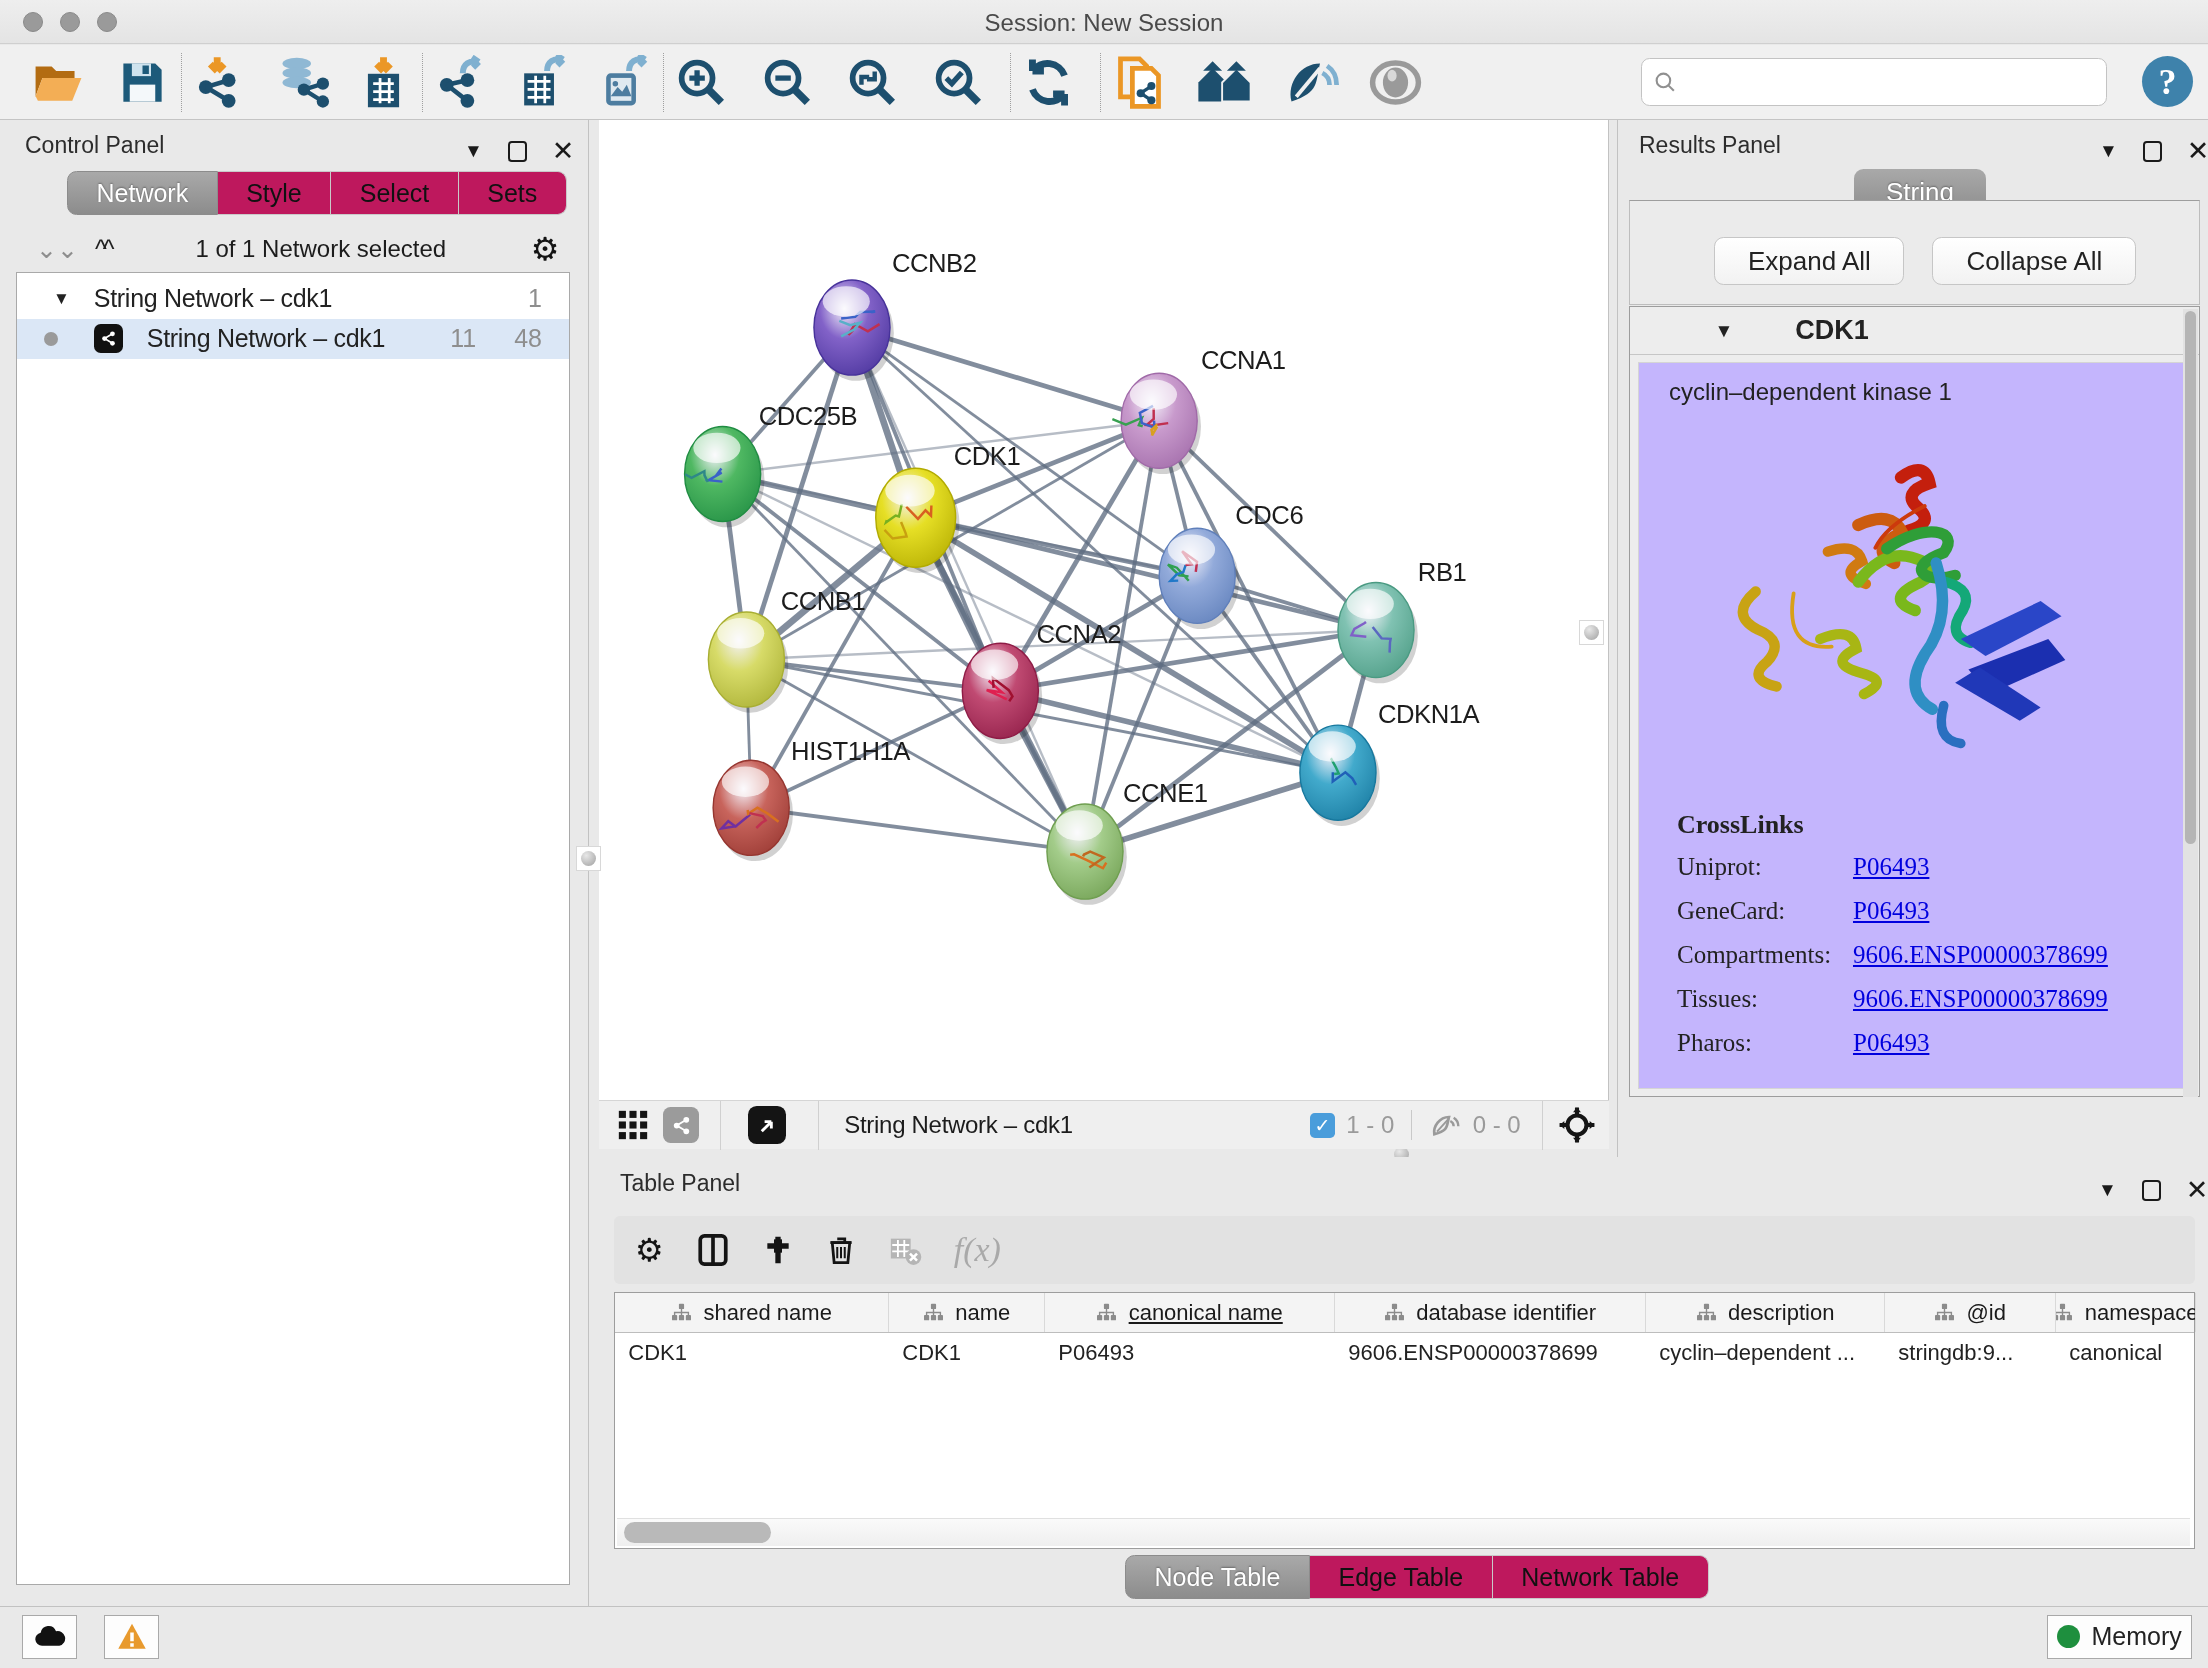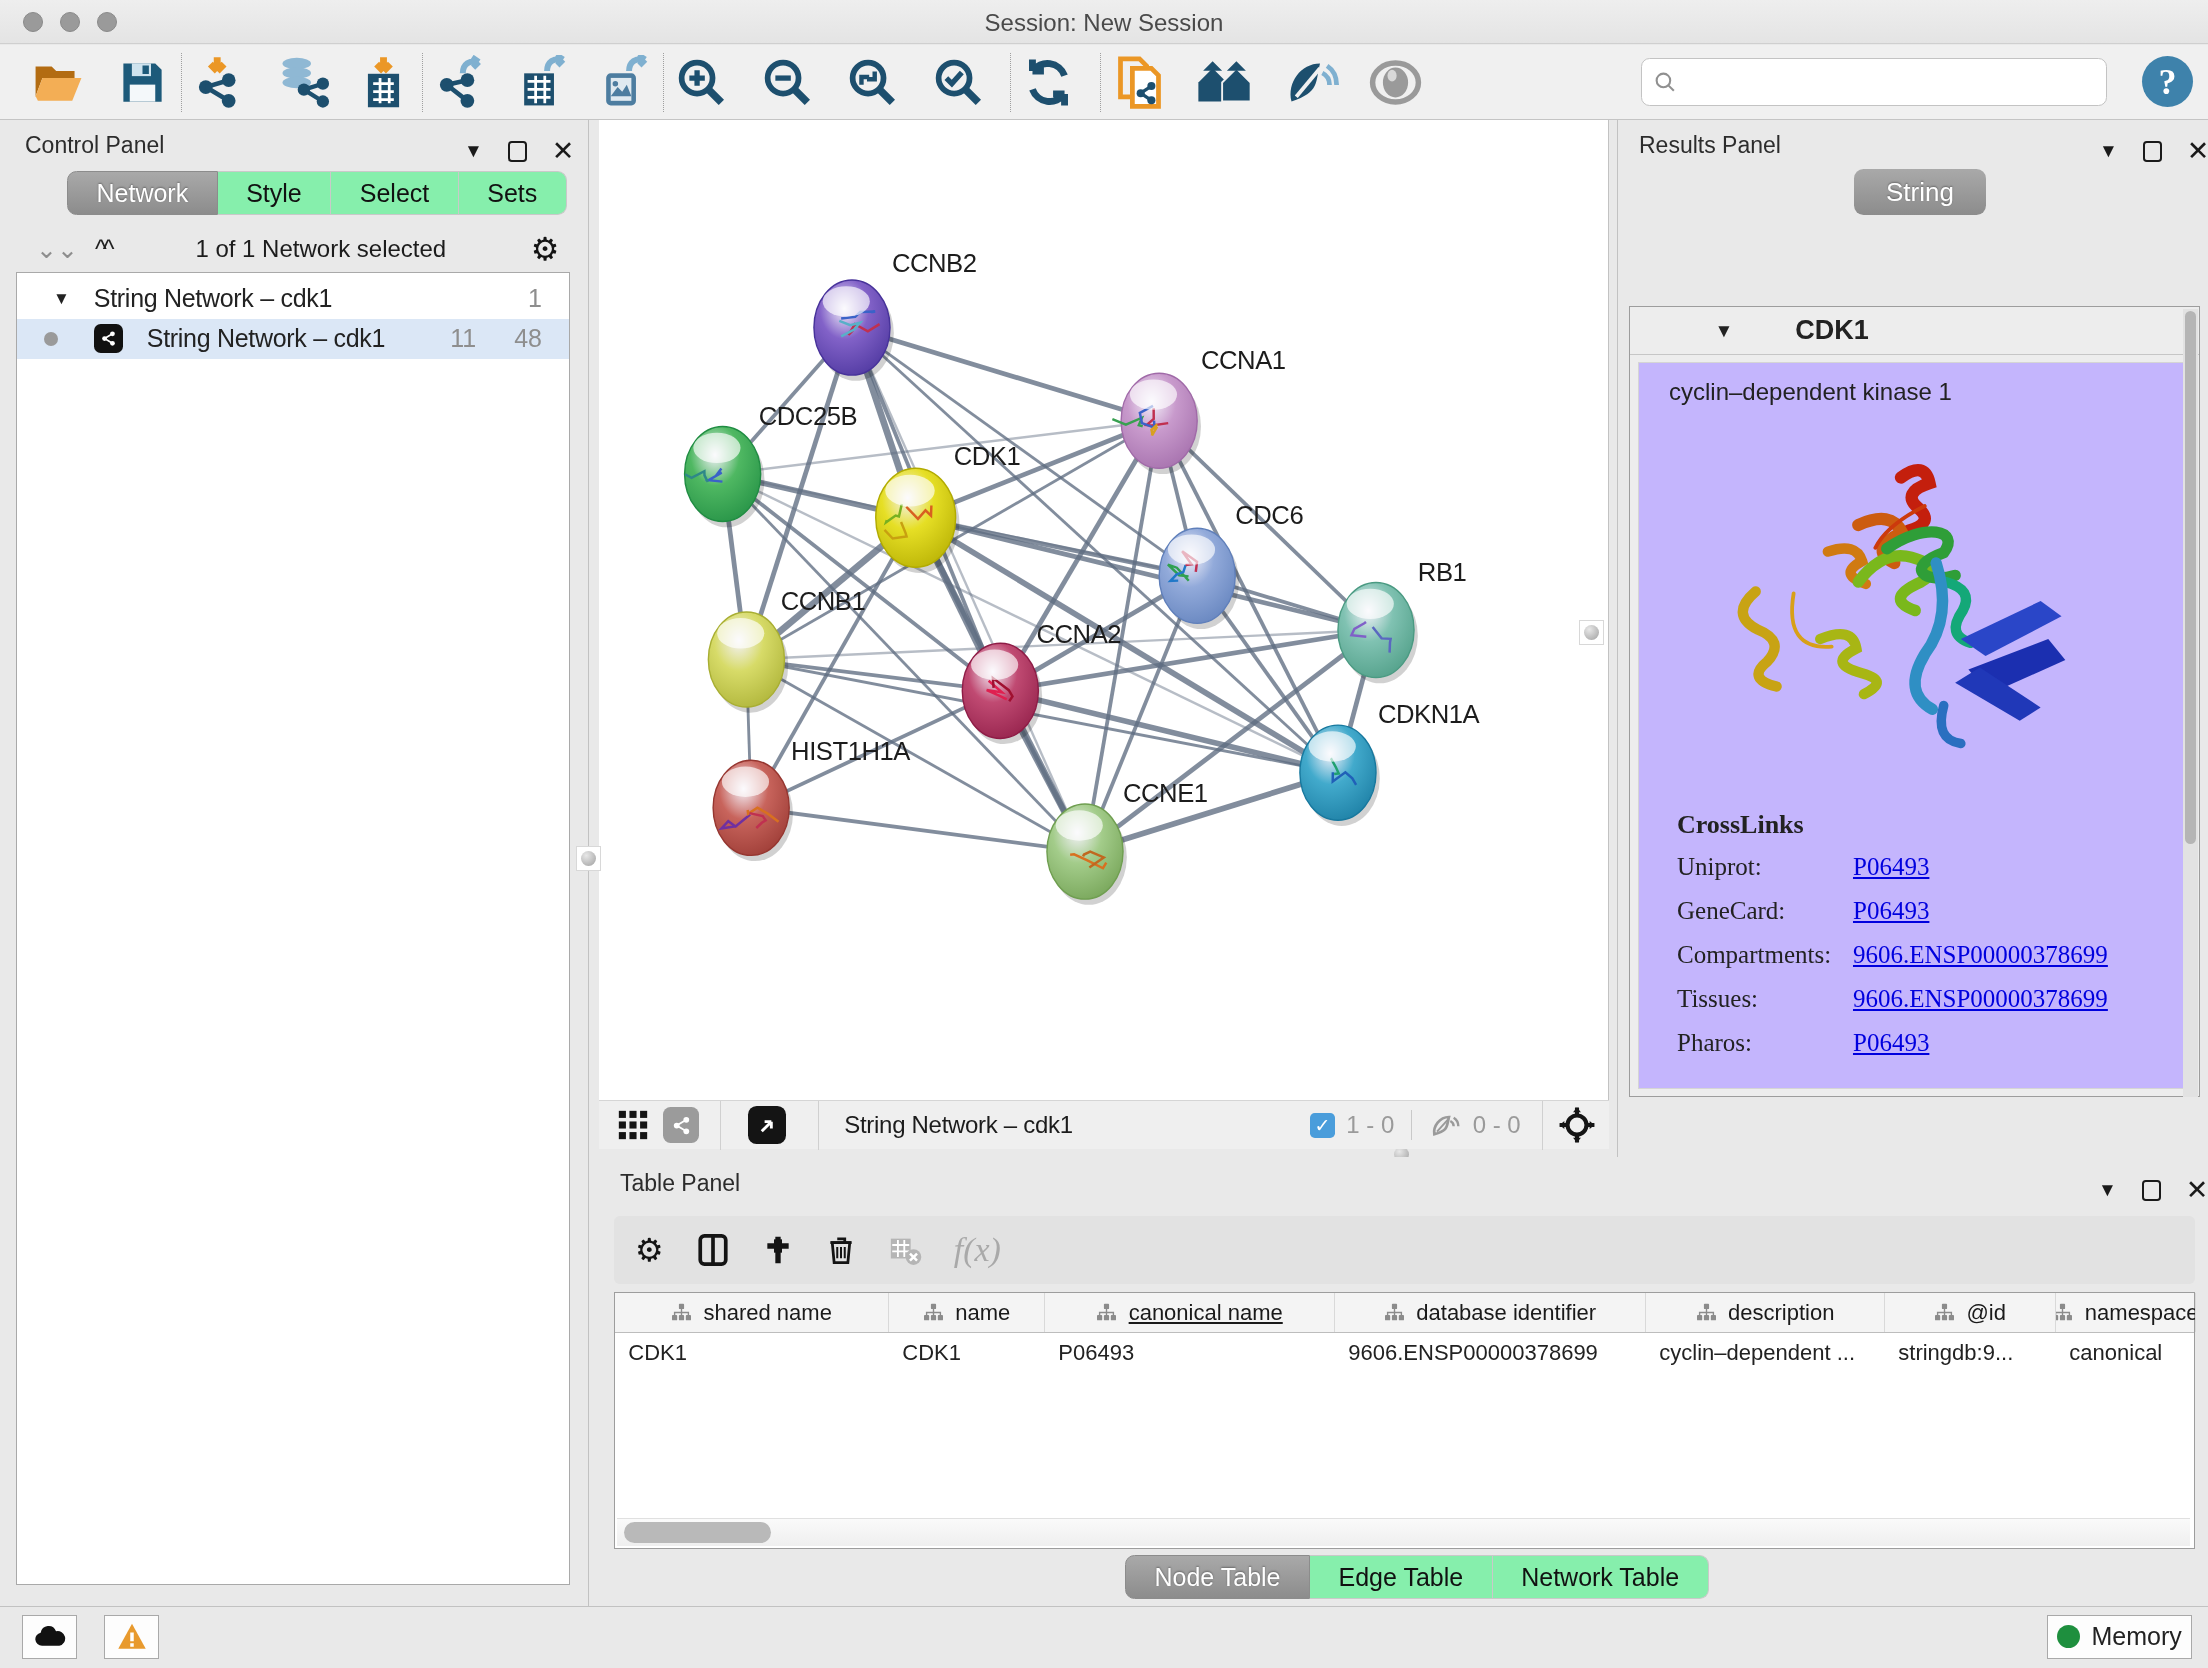--- a/index.html
+++ b/index.html
@@ -20,21 +20,21 @@
   #help-btn { position:absolute; left:2142px; top:11.4px; width:51px; height:51px; border-radius:50%; background:#3e82ab; color:#fff; font-size:36px; font-weight:bold; display:flex; align-items:center; justify-content:center; font-family:"Liberation Serif",serif; }
 
   
   .panel-title { font-size:23px; color:#2c2c2c; }
   .panel-ctrls { position:absolute; display:flex; gap:25px; align-items:center; color:#1a1a1a; }
   .pc-collapse { font-size:19px; }
   .pc-float { width:19px; height:21px; border:2.9px solid #1a1a1a; border-radius:3.8px; }
   .pc-close { font-size:27px; font-weight:bold; }
 
   .tabstrip { display:flex; }
-  .tab { height:44px; padding:0 28.5px; background:#86efac; border:1px solid #c9c9c9; border-left:none; display:flex; align-items:center; font-size:25px; color:#111; }
+  .tab { height:44px; padding:0 28.5px; background:#be185d; border:1px solid #c9c9c9; border-left:none; display:flex; align-items:center; font-size:25px; color:#111; }
   .tab:first-child { border-left:1px solid #c9c9c9; border-radius:9.5px 0 0 9.5px; }
   .tab:last-child { border-radius:0 9.5px 9.5px 0; }
   .tab.sel { background:linear-gradient(#a9a9a9,#8c8c8c); color:#fff; text-shadow:0 -1px 1.9px rgba(0,0,0,.35); border-color:#8c8c8c; }
 
   
   #control-panel { position:absolute; left:0; top:120px; width:589px; height:1486px; background:#e9e9e9; border-right:1px solid #c2c2c2; }
   #cp-title { position:absolute; left:25px; top:12.4px; }
   #cp-ctrls { left:464px; top:15px; }
   #cp-tabs { position:absolute; left:67px; top:51px; }
   #cp-gearrow { position:absolute; left:0; top:107px; width:100%; height:44px; display:flex; align-items:center; }
@@ -613,20 +613,24 @@
 </div>
 
 <div id="results-panel">
   <div id="rp-title" class="panel-title" style="position:absolute">Results Panel</div>
   <div id="rp-ctrls" class="panel-ctrls">
     <span class="pc-collapse">▼</span>
     <span class="pc-float"></span>
     <span class="pc-close">✕</span>
   </div>
   <div id="rp-tab">String</div>
+  <div id="rp-btnbox">
+    <div class="rp-btn" style="left:84px;width:190px">Expand All</div>
+    <div class="rp-btn" style="left:302px;width:204px">Collapse All</div>
+  </div>
   <div id="rp-content">
     <div id="rp-protein-head">
       <span id="rp-caret">▼</span>
       <span id="rp-protein-name">CDK1</span>
     </div>
     <div id="rp-detail">
       <div id="rp-desc">cyclin–dependent kinase 1</div>
       <svg id="rp-structure" width="409" height="342" viewBox="0 0 430 360">
         <g fill="none" stroke-linecap="round">
           <path d="M205 30 q 25 -18 30 6 q -30 10 -12 26 q 18 16 -10 24" stroke="#c41f0d" stroke-width="13"></path>

